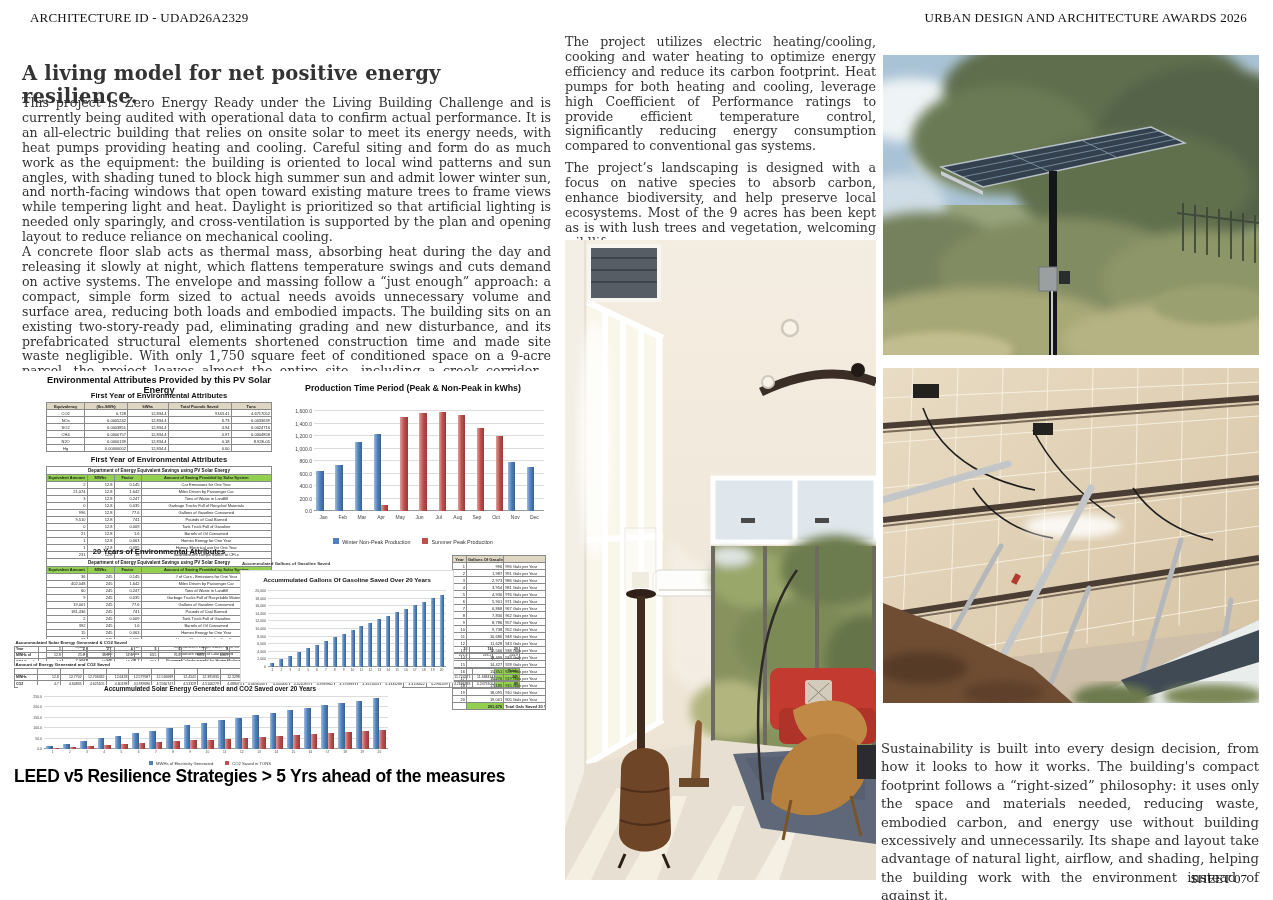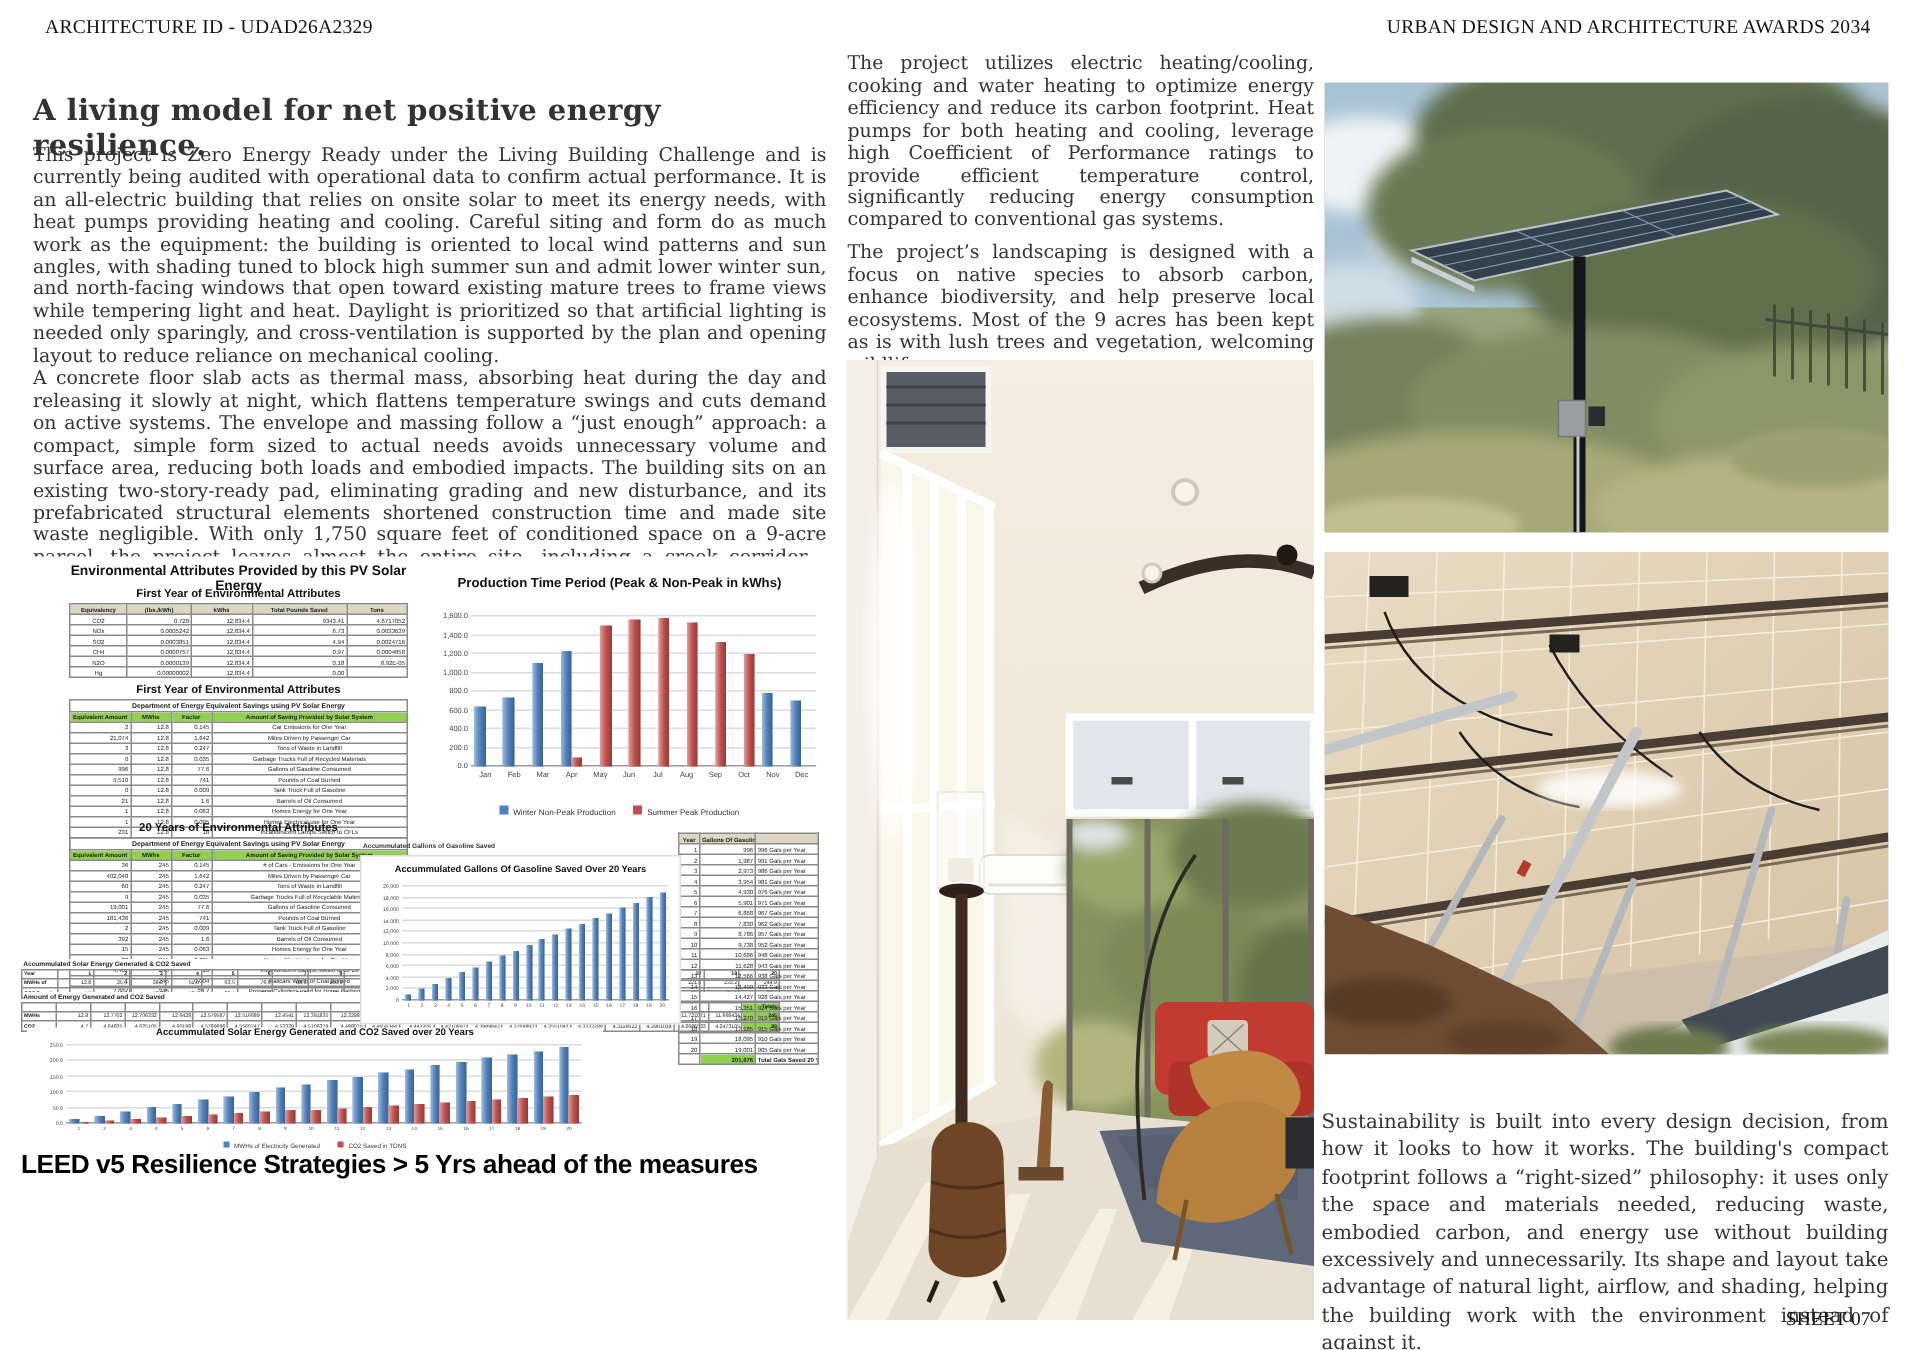--- a/index.html
+++ b/index.html
@@ -104,21 +104,21 @@
 #pv-sub1{left:34px;top:20px;width:226px}
 #pv-sub2{left:34px;top:84px;width:226px}
 #pv-sub3{left:34px;top:176px;width:226px}
 </style>
 </head>
 <body>
 
 <div id="page">
 
   <div class="hdr" id="regid">ARCHITECTURE ID - UDAD26A2329</div>
-  <div class="hdr" id="award">URBAN DESIGN AND ARCHITECTURE AWARDS 2034</div>
+  <div class="hdr" id="award">URBAN DESIGN AND ARCHITECTURE AWARDS 2026</div>
 
   <h1 id="main-heading">A living model for net positive energy resilience.</h1>
 
   <div id="left-text" class="serif-body">
     <p>This project is Zero Energy Ready under the Living Building Challenge and is currently being audited with operational data to confirm actual performance. It is an all-electric building that relies on onsite solar to meet its energy needs, with heat pumps providing heating and cooling. Careful siting and form do as much work as the equipment: the building is oriented to local wind patterns and sun angles, with shading tuned to block high summer sun and admit lower winter sun, and north-facing windows that open toward existing mature trees to frame views while tempering light and heat. Daylight is prioritized so that artificial lighting is needed only sparingly, and cross-ventilation is supported by the plan and opening layout to reduce reliance on mechanical cooling.</p>
     <p>A concrete floor slab acts as thermal mass, absorbing heat during the day and releasing it slowly at night, which flattens temperature swings and cuts demand on active systems. The envelope and massing follow a “just enough” approach: a compact, simple form sized to actual needs avoids unnecessary volume and surface area, reducing both loads and embodied impacts. The building sits on an existing two-story-ready pad, eliminating grading and new disturbance, and its prefabricated structural elements shortened construction time and made site waste negligible. With only 1,750 square feet of conditioned space on a 9-acre parcel, the project leaves almost the entire site—including a creek corridor—undisturbed, pairing ultra-low operational demand with a light touch on the land.</p>
   </div>
 
   <div id="mid-text" class="serif-body">
     <p>The project utilizes electric heating/cooling, cooking and water heating to optimize energy efficiency and reduce its carbon footprint. Heat pumps for both heating and cooling, leverage high Coefficient of Performance ratings to provide efficient temperature control, significantly reducing energy consumption compared to conventional gas systems.</p>

